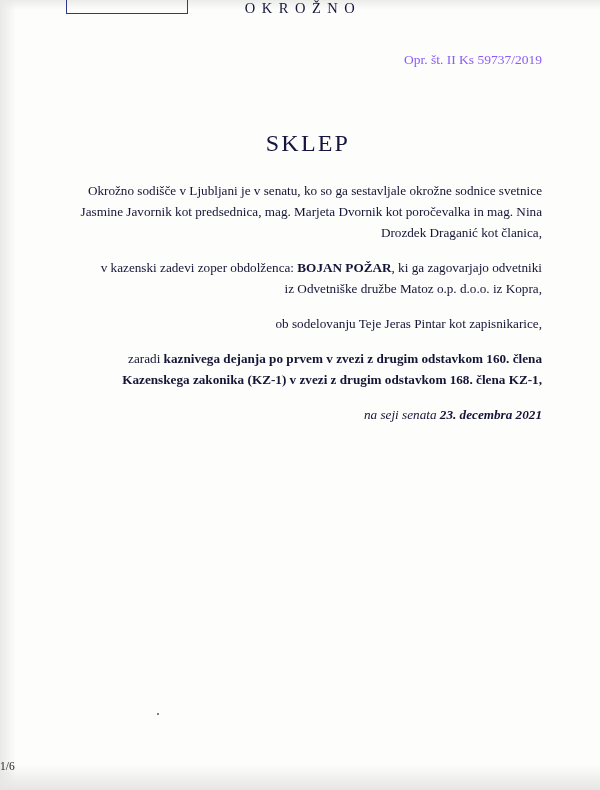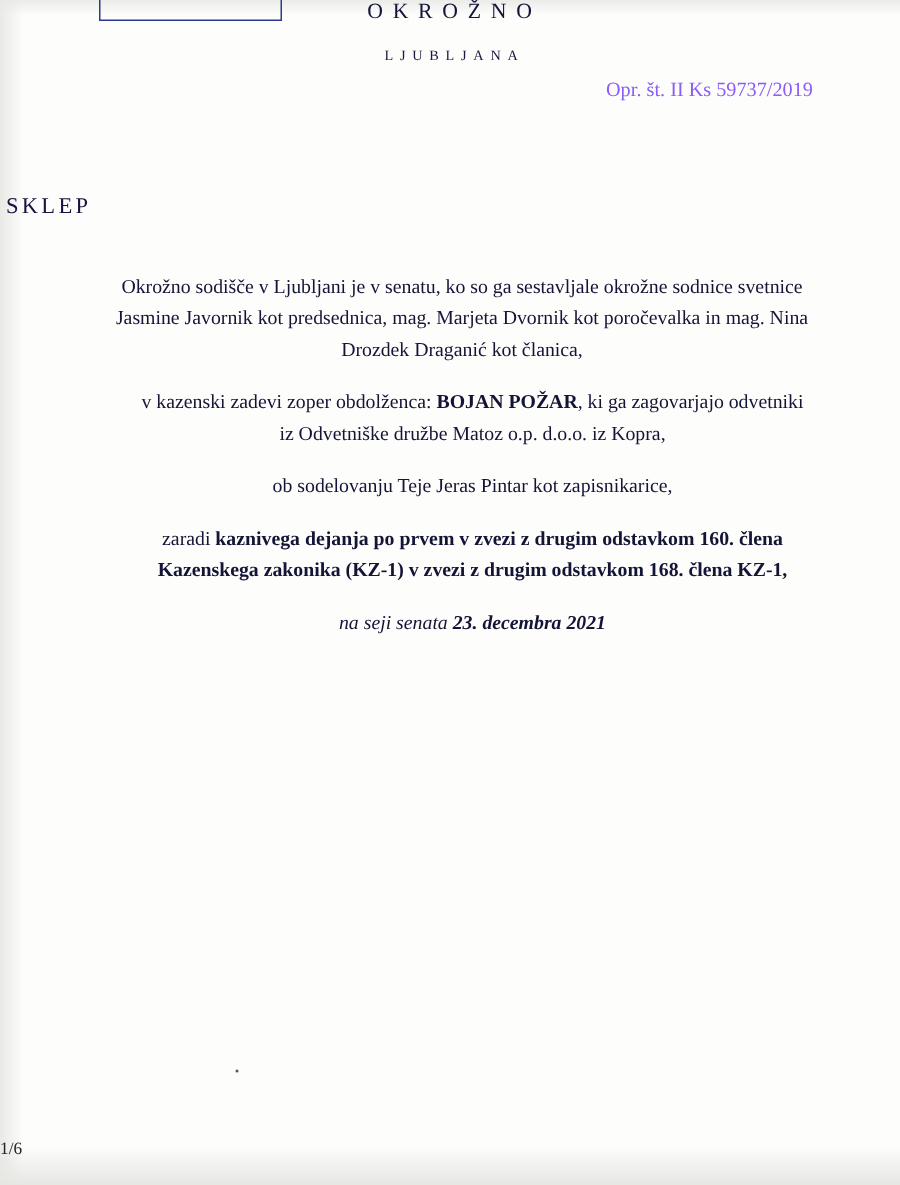--- a/index.html
+++ b/index.html
@@ -82,38 +82,38 @@
     position: absolute;
     right: 58px;
     top: 52px;
     font-size: 13.5px;
     color: #8b5cf6;
     white-space: nowrap;
   }
 
   .doc-title {
     position: absolute;
-    left: 4px;
+    left: 16px;
     right: 0;
     top: 130px;
-    text-align: left;
-    font-size: 15px;
+    text-align: center;
+    font-size: 24px;
     letter-spacing: 2.2px;
     color: #151540;
   }
 
   .body-block {
     position: absolute;
     left: 74px;
     right: 58px;
     top: 180px;
     font-size: 13.2px;
     line-height: 21px;
     color: #141436;
-    text-align: center;
+    text-align: right;
   }
 
   .para {
     margin: 0 0 14px 0;
   }
   .para.indent {
     padding-left: 14px;
   }
   .para.tight {
     margin-bottom: 13px;
@@ -149,21 +149,20 @@
 <div class="page">
 
   <div class="scan-edge-top"></div>
   <div class="scan-edge-left"></div>
   <div class="scan-edge-bottom"></div>
 
   <div class="stamp-box"></div>
 
   <div class="court-header">
     <div class="court-line">OKROŽNO</div>
-    <div class="court-line small">LJUBLJANA</div>
   </div>
 
   <div class="case-no">Opr. št. II Ks 59737/2019</div>
 
   <div class="doc-title">SKLEP</div>
 
   <div class="body-block">
 
     <p class="para">Okrožno sodišče v Ljubljani je v senatu, ko so ga sestavljale okrožne sodnice svetnice Jasmine Javornik kot predsednica, mag. Marjeta Dvornik kot poročevalka in mag. Nina Drozdek Draganić  kot članica,</p>
 

